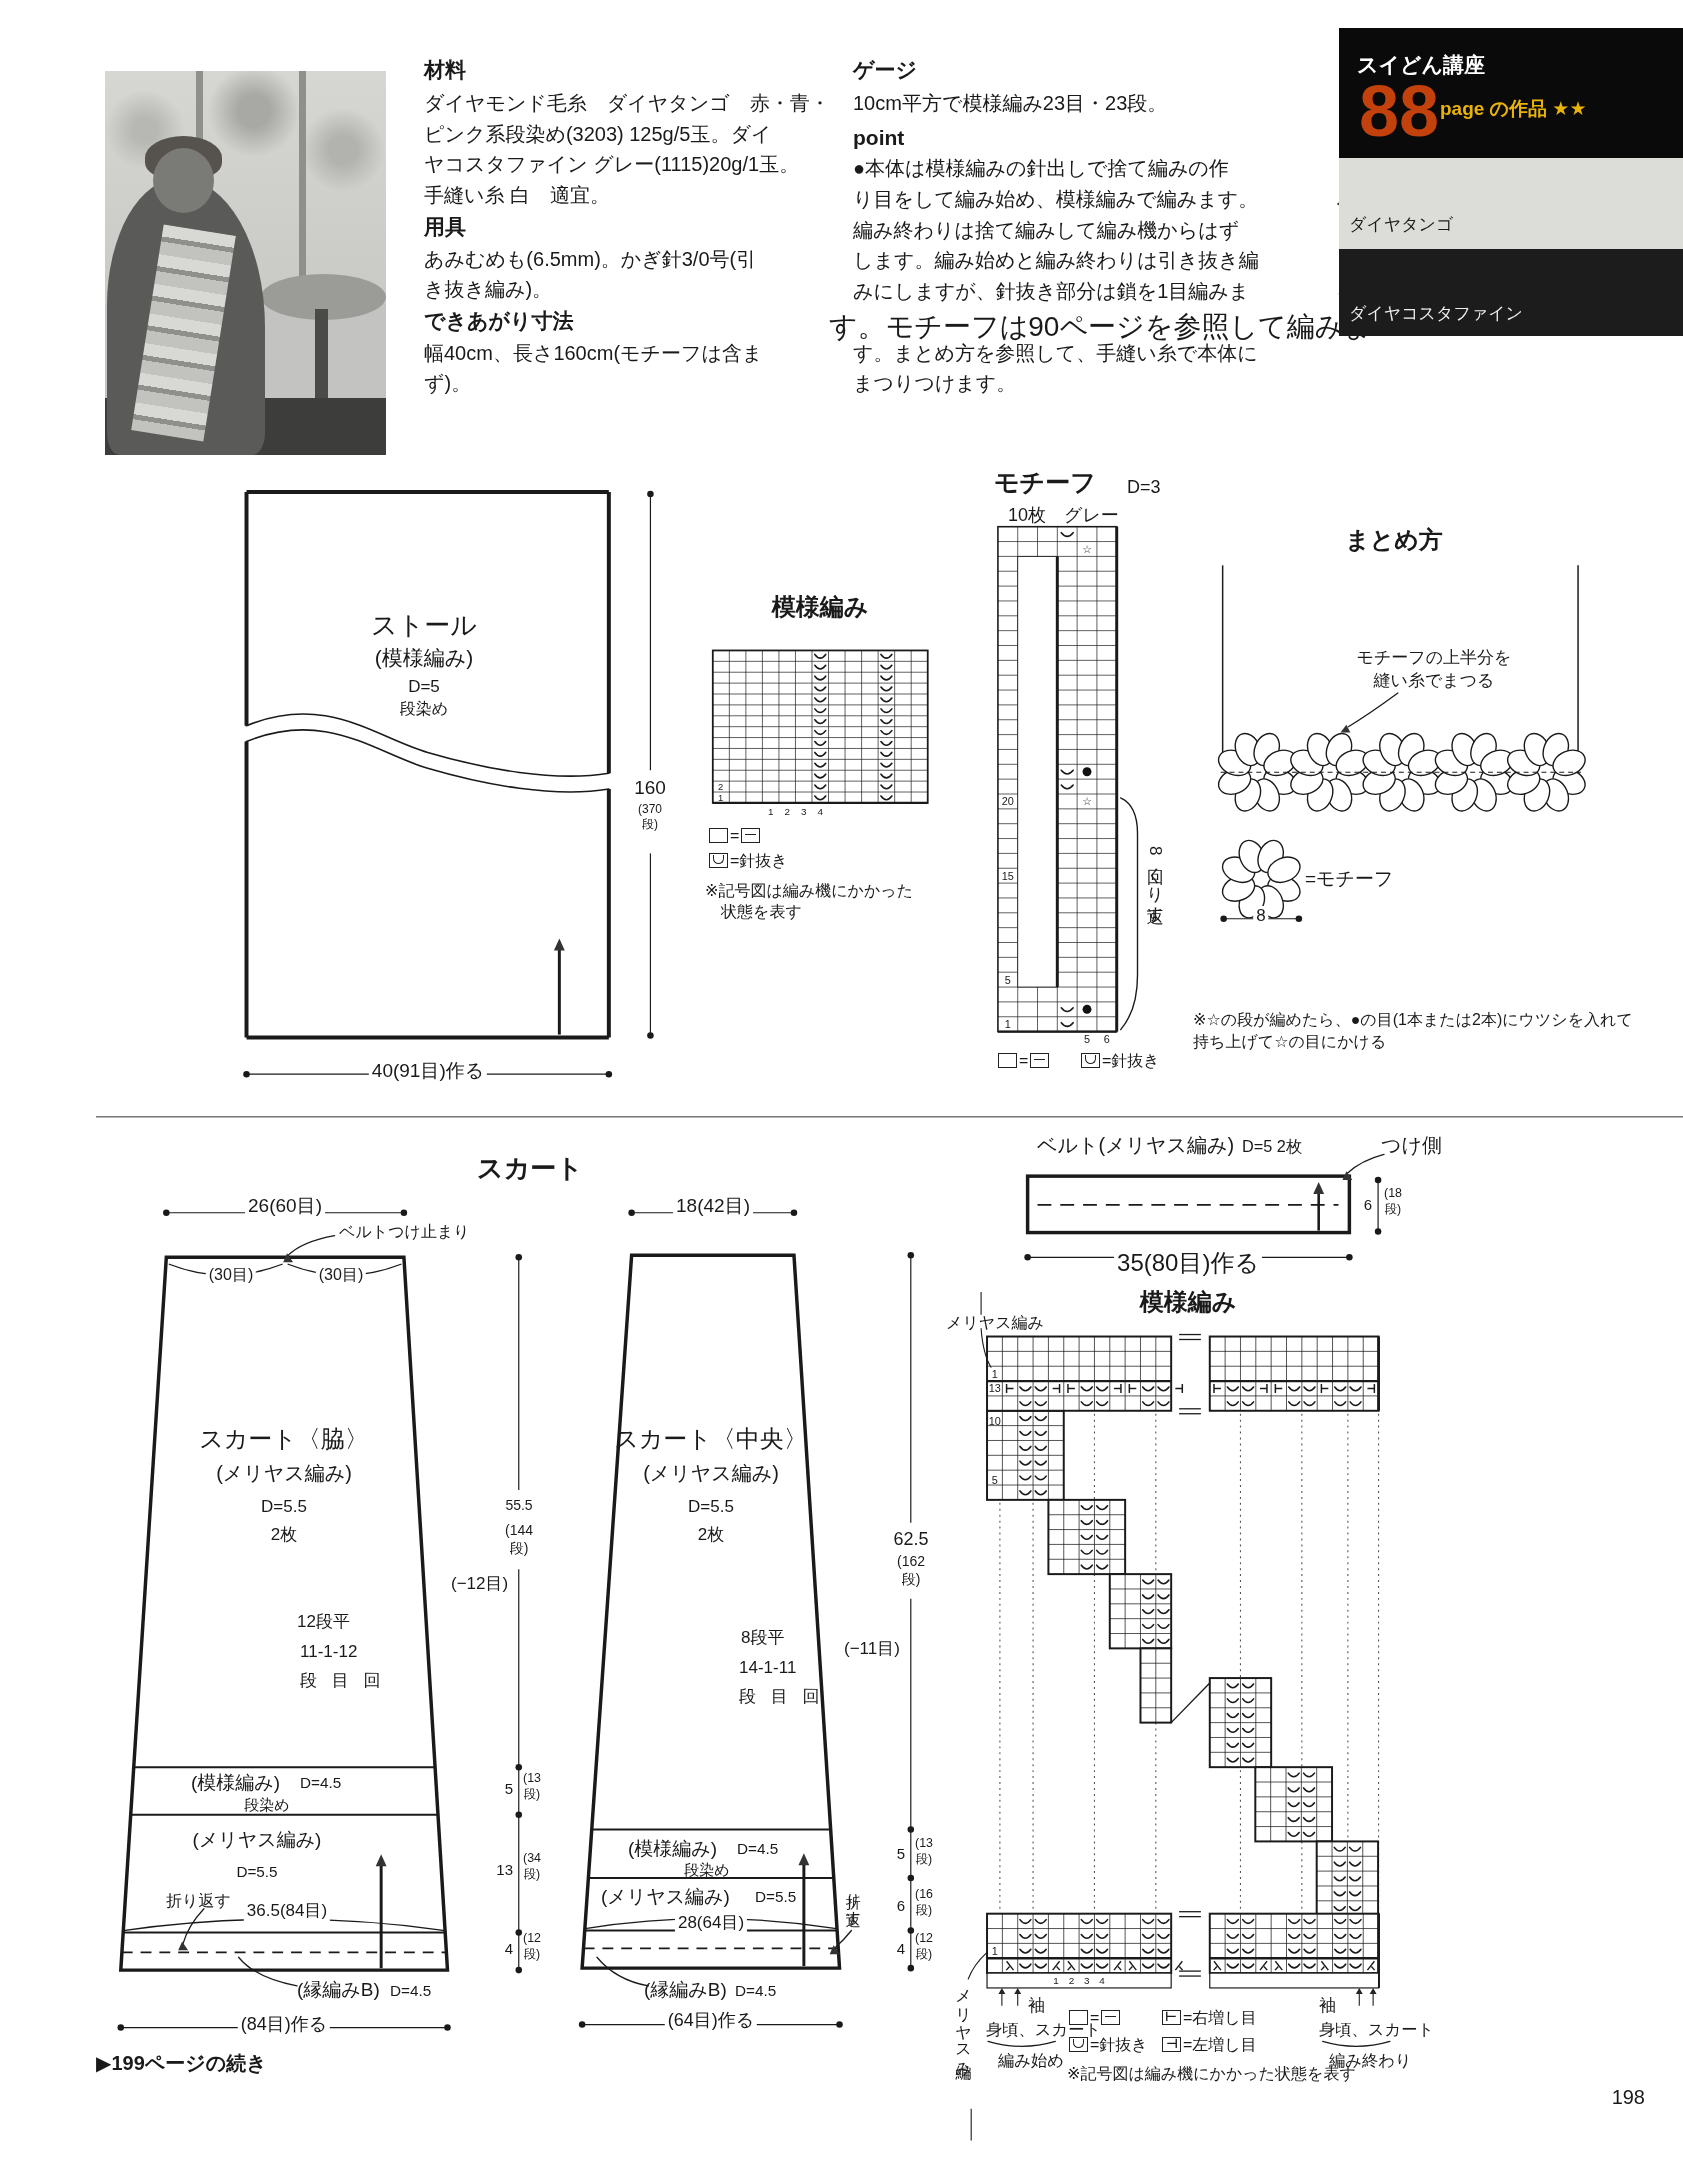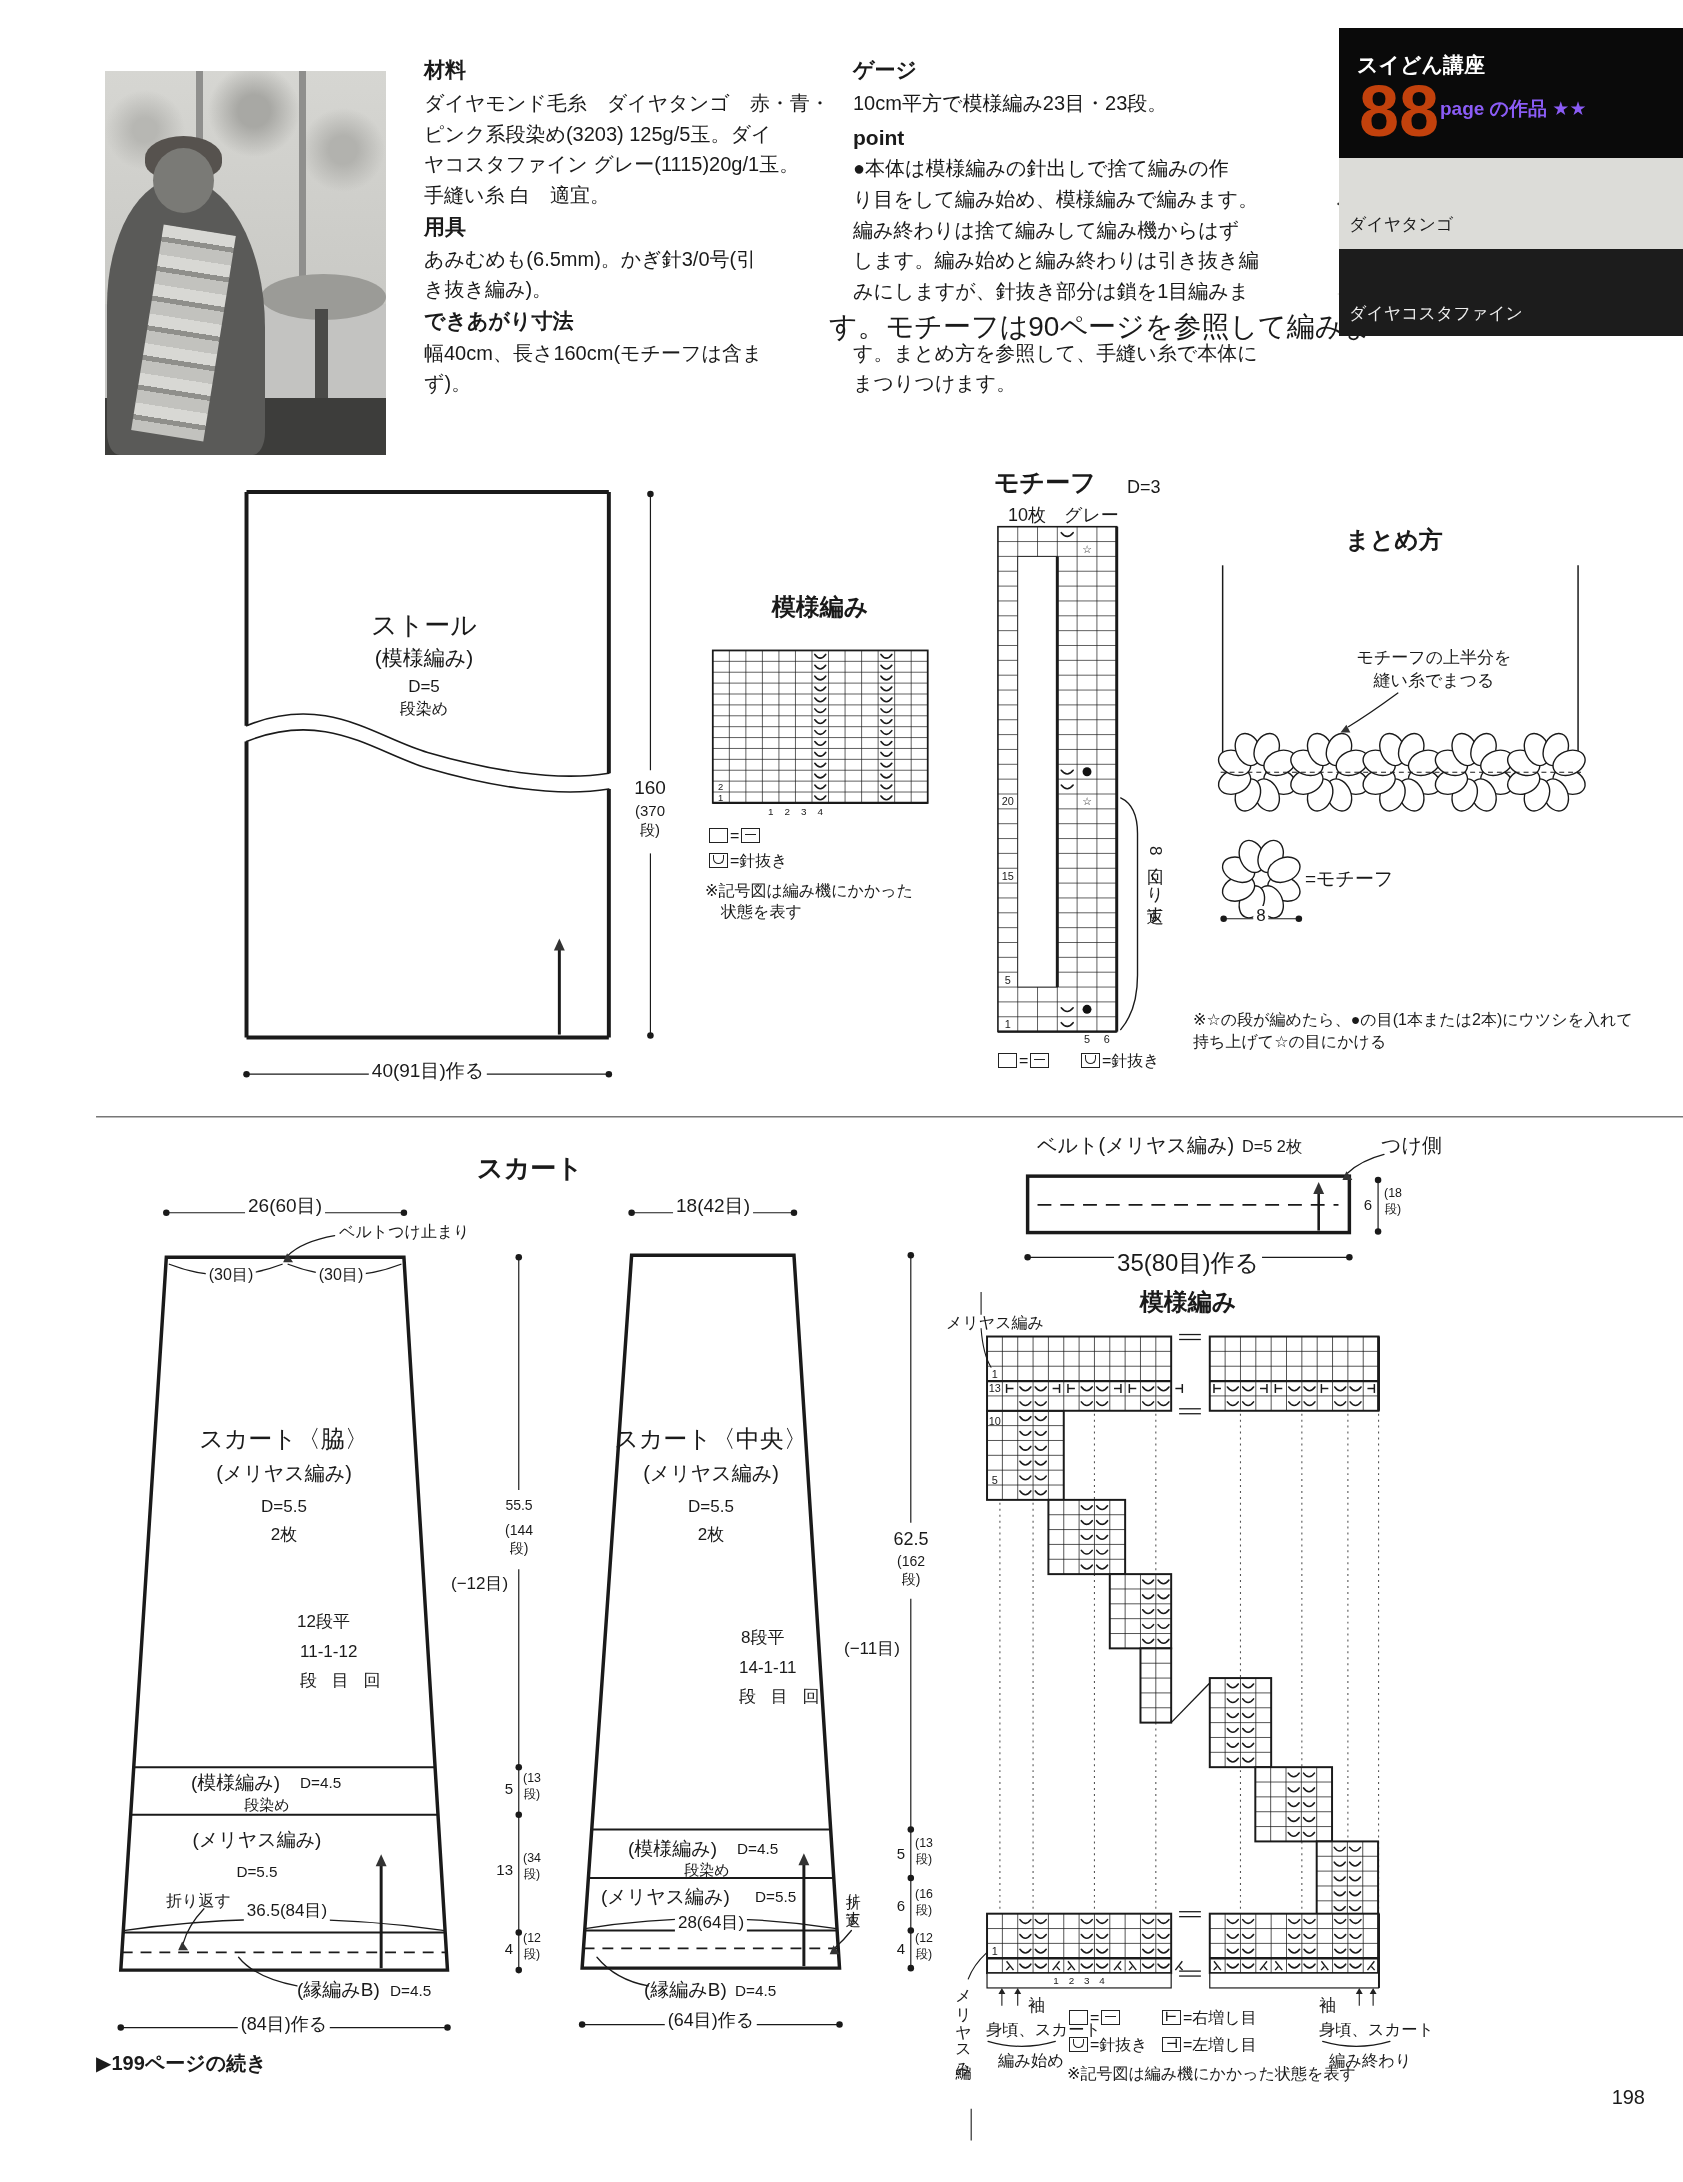--- a/index.html
+++ b/index.html
@@ -690,35 +690,35 @@
   <div class="t" style="left:853px;top:218px;font-size:20px">編み終わりは捨て編みして編み機からはず</div>
   <div class="t" style="left:853px;top:248px;font-size:20px">します。編み始めと編み終わりは引き抜き編</div>
   <div class="t" style="left:853px;top:279px;font-size:20px">みにしますが、針抜き部分は鎖を1目編みま</div>
   <div class="t" style="left:829px;top:310px;font-size:28px">す。モチーフは90ページを参照して編みま</div>
   <div class="t" style="left:853px;top:341px;font-size:20px">す。まとめ方を参照して、手縫い糸で本体に</div>
   <div class="t" style="left:853px;top:371px;font-size:20px">まつりつけます。</div>
 
   <div id="coursebox">
     <div class="t b" style="left:18px;top:24px;font-size:21px;color:#fff">スイどん講座</div>
     <div class="t b" style="left:20px;top:40px;font-size:72px;color:#c2410c">88</div>
-    <div class="t b" style="left:101px;top:69px;font-size:19px;color:#8b5cf6">page の作品 ★★</div>
+    <div class="t b" style="left:101px;top:69px;font-size:19px;color:#eab308">page の作品 ★★</div>
   </div>
   <div id="yarnband2">
     <div class="t" style="left:10px;top:55px;font-size:17px;color:#eee">ダイヤコスタファイン</div>
   </div>
   <div id="yarnband1">
     <div class="t" style="left:10px;top:57px;font-size:17px">ダイヤタンゴ</div>
   </div>
 
   <div class="t c" style="left:424px;top:610px;font-size:26px">ストール</div>
   <div class="t c" style="left:424px;top:645px;font-size:21px">(模様編み)</div>
   <div class="t c" style="left:424px;top:677px;font-size:17px">D=5</div>
   <div class="t c" style="left:424px;top:699px;font-size:16px">段染め</div>
   <div class="t c bg" style="left:650px;top:776px;font-size:19px">160</div>
-  <div class="t c bg pre" style="left:650px;top:802px;font-size:15px">(370
+  <div class="t c bg pre" style="left:650px;top:802px;font-size:12px">(370
 段)</div>
   <div class="t c bg" style="left:428px;top:1059px;font-size:19px">40(91目)作る</div>
 
   <div class="t c b" style="left:820px;top:592px;font-size:24px">模様編み</div>
   <div class="t" style="left:707px;top:826px;font-size:16px">
     <span class="lb"></span><span>=</span><span class="lb dash"></span>
   </div>
   <div class="t" style="left:707px;top:851px;font-size:16px">
     <span class="lb smile"></span><span>=針抜き</span>
   </div>

